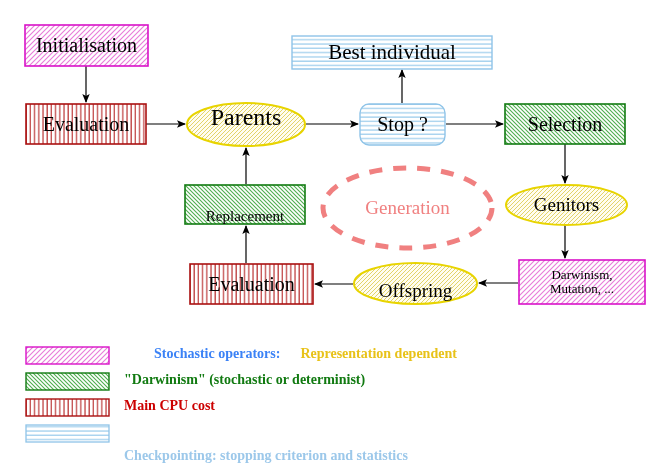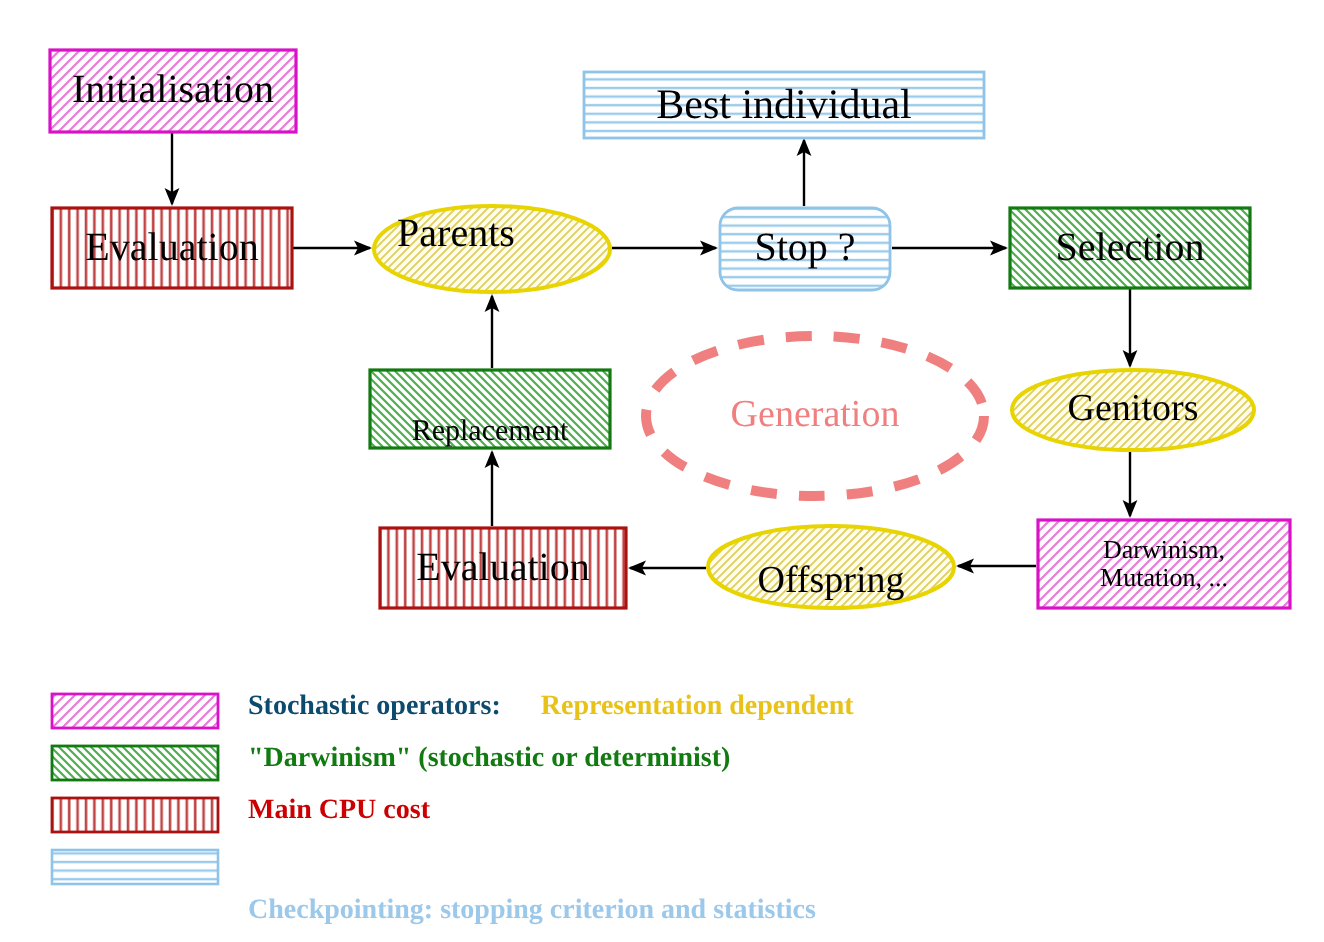--- a/index.html
+++ b/index.html
@@ -115,21 +115,21 @@
   <rect x="26" y="347" width="83" height="17" fill="url(#hatch-magenta)" stroke="#D912C8" stroke-width="1.4"></rect>
   <rect x="26" y="373" width="83" height="17" fill="url(#hatch-green)" stroke="#117A11" stroke-width="1.4"></rect>
   <rect x="26" y="399" width="83" height="17" fill="url(#hatch-red)" stroke="#AA1111" stroke-width="1.4"></rect>
   <rect x="26" y="425" width="83" height="17" fill="url(#hatch-blue)" stroke="#8FC4E8" stroke-width="1.3"></rect>
 </svg>
 
 <div class="node-label" style="left:25px; top:25px; width:123px; height:41px; font-size:20px;">Initialisation</div>
 
 <div class="node-label" style="left:26px; top:104px; width:120px; height:40px; font-size:20px;">Evaluation</div>
 
-<div class="node-label" style="left:169px; top:103px; width:118px; height:29px; font-size:20px;">Parents</div>
+<div class="node-label" style="left:187px; top:103px; width:118px; height:29px; font-size:24px;">Parents</div>
 
 <div class="node-label" style="left:292px; top:36px; width:200px; height:33px; font-size:21px;">Best individual</div>
 
 <div class="node-label" style="left:360px; top:104px; width:85px; height:41px; font-size:20px;">Stop ?</div>
 
 <div class="node-label" style="left:505px; top:104px; width:120px; height:40px; font-size:20px;">Selection</div>
 
 <div class="node-label" style="left:506px; top:185px; width:121px; height:40px; font-size:19px;">Genitors</div>
 
 <div class="node-label" style="left:519px; top:260px; width:126px; height:44px; font-size:13px; white-space:pre-line;">Darwinism,
@@ -137,21 +137,21 @@
 
 <div class="node-label" style="left:354px; top:263px; width:123px; height:55px; font-size:19px;">Offspring</div>
 
 <div class="node-label" style="left:190px; top:264px; width:123px; height:40px; font-size:20px;">Evaluation</div>
 
 <div class="node-label" style="left:185px; top:197px; width:120px; height:39px; font-size:15px;">Replacement</div>
 
 <div class="gen-label" style="left:323px; top:168px; width:169px; height:80px; display:flex; align-items:center; justify-content:center;">Generation</div>
 
 <div class="legend-text" style="left:124px; top:346px;">
-  <span style="color:#0c4a6e;">Stochastic operators:</span>
+  <span style="color:#3b82f6;margin-left:30px;">Stochastic operators:</span>
   <span style="display:inline-block; width:13px;"></span>
   <span style="color:#E8C219;">Representation dependent</span>
 </div>
 
 <div class="legend-text" style="left:124px; top:372px; color:#117A11;">"Darwinism" (stochastic or determinist)</div>
 
 <div class="legend-text" style="left:124px; top:398px; color:#CC0000;">Main CPU cost</div>
 
 <div class="legend-text" style="left:124px; top:448px; color:#9CC8EA;">Checkpointing: stopping criterion and statistics</div>
 

